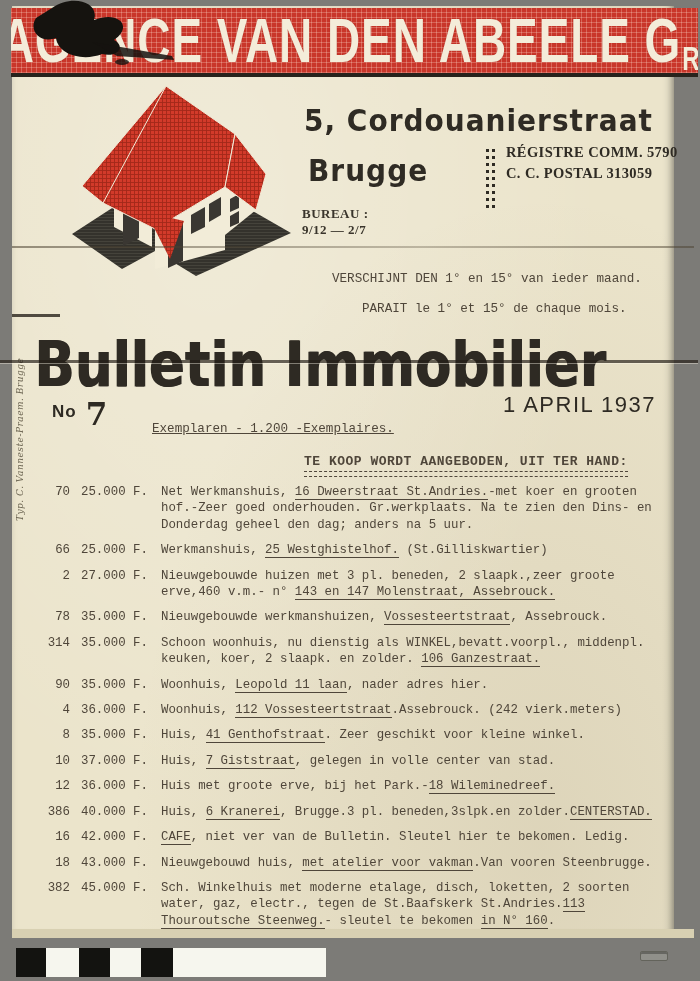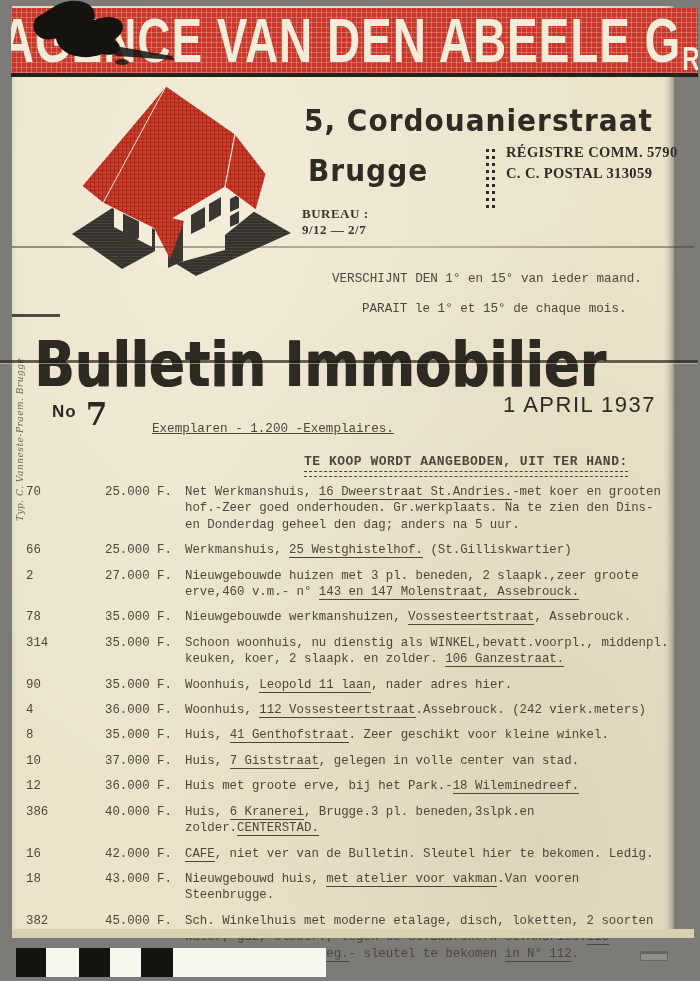--- a/index.html
+++ b/index.html
@@ -79,22 +79,22 @@
   .issue .num{font-size:31px;font-weight:900;margin-left:9px;font-family:"DejaVu Serif",serif;}
   .pubdate{position:absolute;right:18px;top:386px;font-size:22px;color:#2e2a23;
     letter-spacing:1.5px;font-weight:500;}
   .circulation{position:absolute;left:140px;top:416px;font-size:12.6px;text-decoration:underline;}
   
   .sale-header{position:absolute;left:292px;top:448px;font-size:13px;font-weight:700;letter-spacing:.5px;}
   .sale-underline{margin-top:2px;height:4px;border-top:1.6px dashed #4f463a;border-bottom:1.6px dashed #4f463a;}
   
   .listings{position:absolute;left:14px;top:478px;width:648px;font-size:12.4px;line-height:16.4px;}
   .row{display:flex;margin-bottom:9px;}
-  .ref{width:44px;flex:none;}
-  .price{width:80px;margin-left:35px;flex:none;white-space:nowrap;}
+  .ref{width:44px;text-align:right;flex:none;}
+  .price{width:80px;margin-left:11px;flex:none;white-space:nowrap;}
   .desc{flex:1;}
   .u{border-bottom:1.2px solid #4f463a;}
   
   .printer-credit{
     position:absolute;left:3px;top:515px;width:192px;
     transform:rotate(-90deg);transform-origin:0 0;
     font-family:"DejaVu Serif",serif;font-style:italic;font-size:9px;color:#6e6754;
     white-space:nowrap;letter-spacing:.5px;
   }
   
@@ -251,21 +251,21 @@
         <div class="desc"><span class="u">CAFE</span><span>, niet ver van de Bulletin. Sleutel hier te bekomen. Ledig.</span></div>
       </div>
       <div class="row">
         <div class="ref">18</div>
         <div class="price">43.000 F.</div>
         <div class="desc"><span>Nieuwgebouwd huis, </span><span class="u">met atelier voor vakman</span><span>.Van vooren Steenbrugge.</span></div>
       </div>
       <div class="row">
         <div class="ref">382</div>
         <div class="price">45.000 F.</div>
-        <div class="desc"><span>Sch. Winkelhuis met moderne etalage, disch, loketten, 2 soorten water, gaz, electr., tegen de St.Baafskerk St.Andries.</span><span class="u">113 Thouroutsche Steenweg.</span><span>- sleutel te bekomen </span><span class="u">in N° 112</span><span>.</span></div>
+        <div class="desc"><span>Sch. Winkelhuis met moderne etalage, disch, loketten, 2 soorten water, gaz, electr., tegen de St.Baafskerk St.Andries.</span><span class="u">113 Thouroutsche Steenweg.</span><span>- sleutel te bekomen </span><span class="u">in N° 160</span><span>.</span></div>
       </div>
     </div>
 
   <div class="printer-credit">Typ. C. Vanneste-Praem. Brugge</div>
 
   <div class="bottom-curl"></div>
 </div>
 
 <div class="cal b cal1"></div>
 <div class="cal w cal2"></div>

